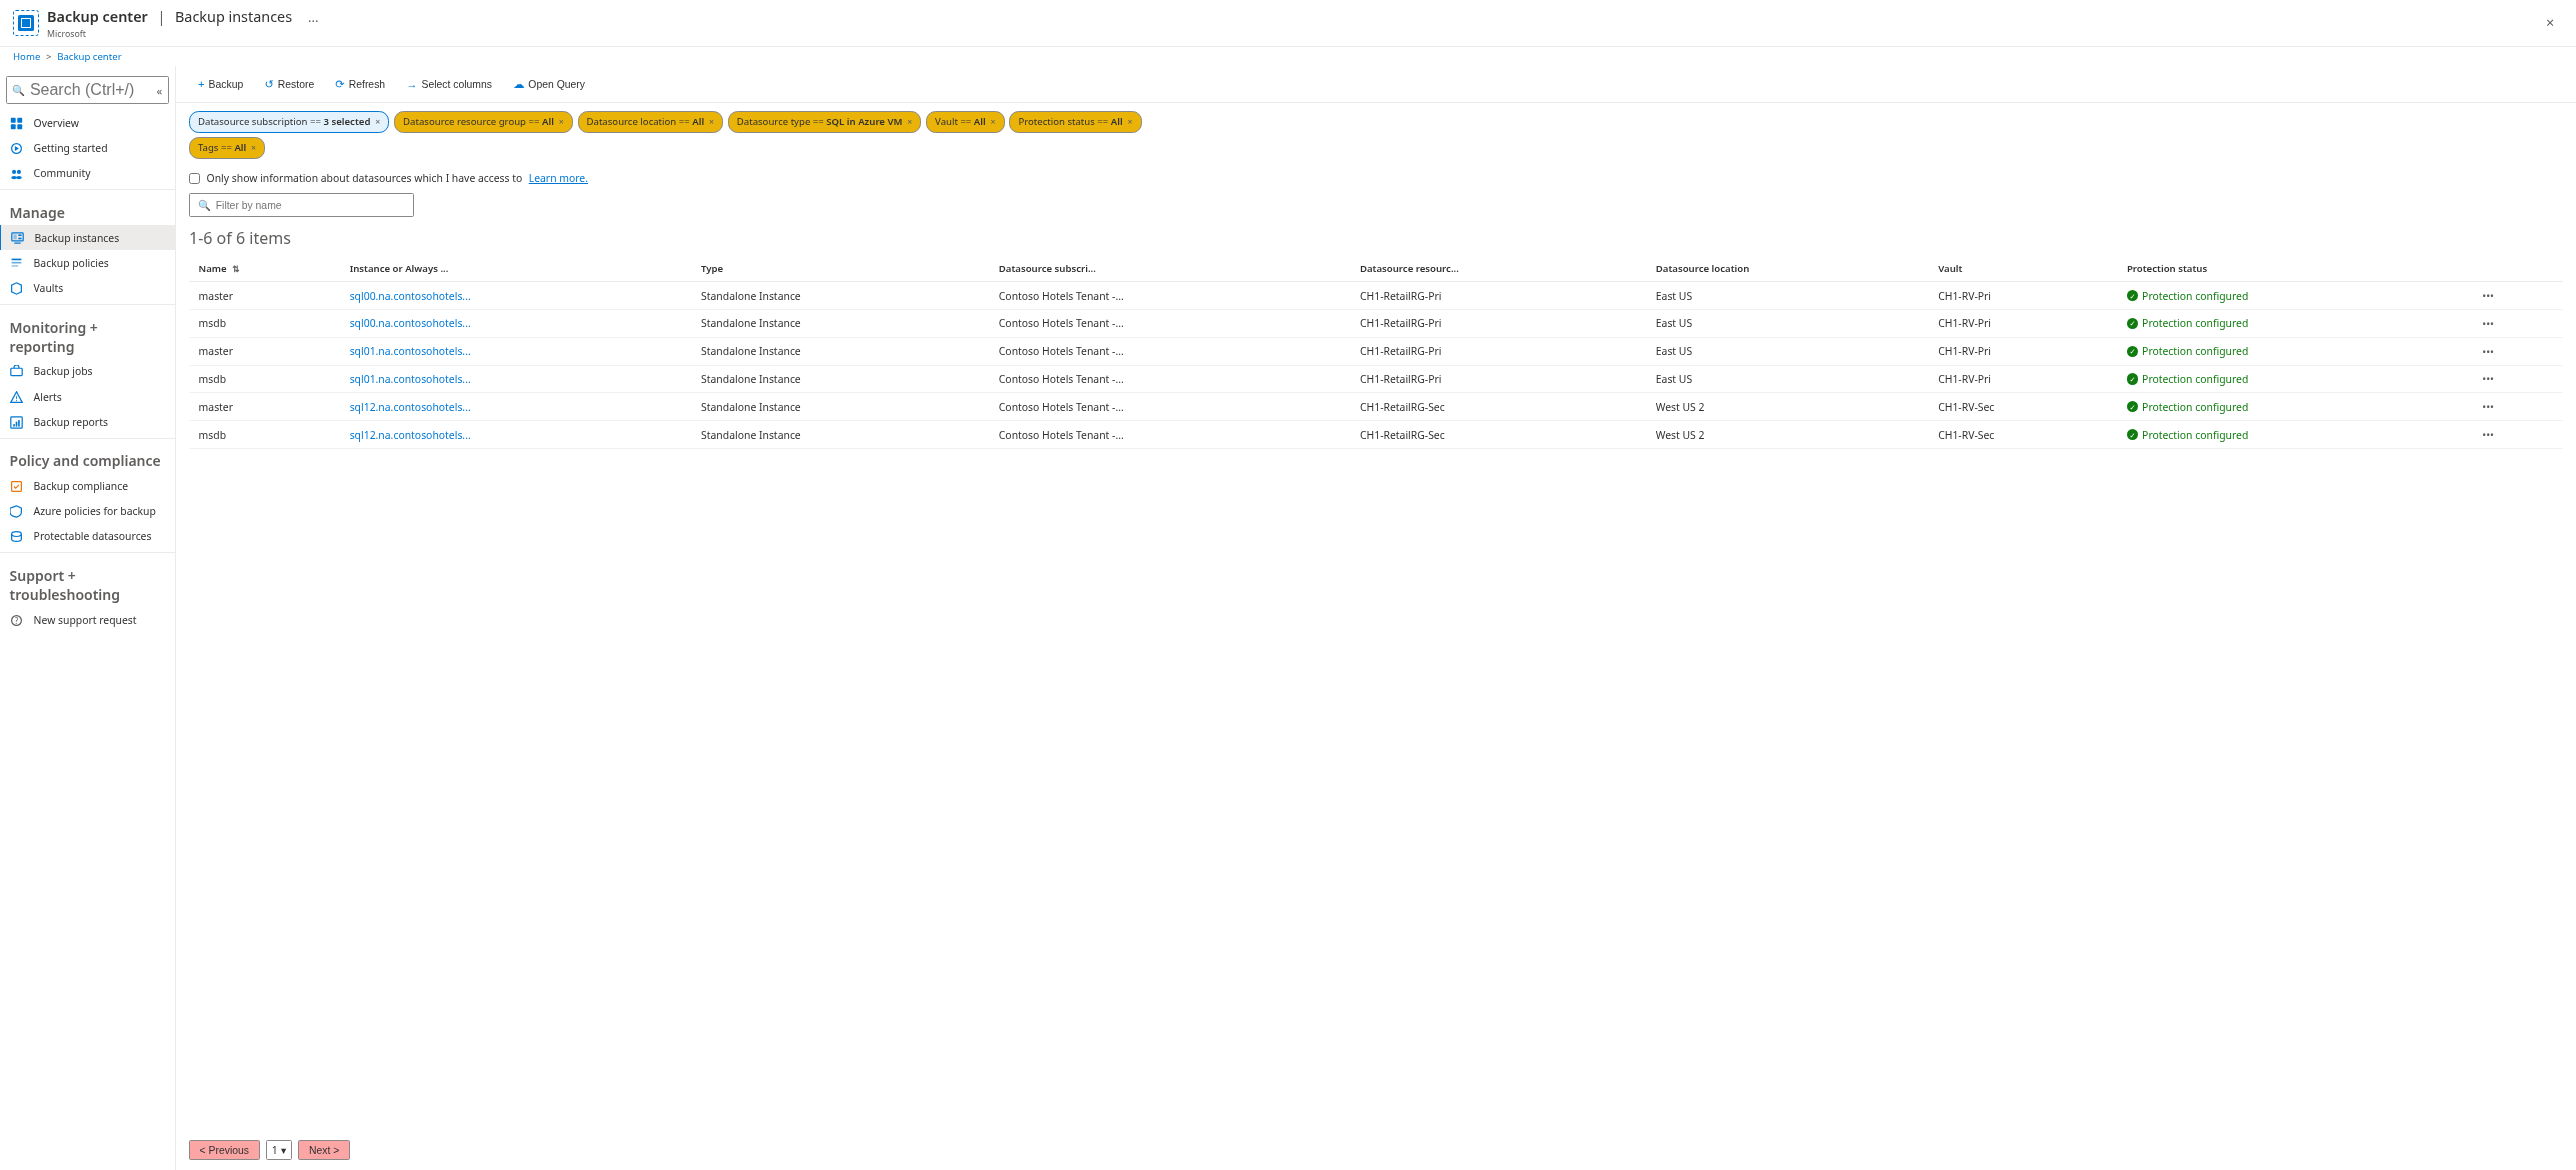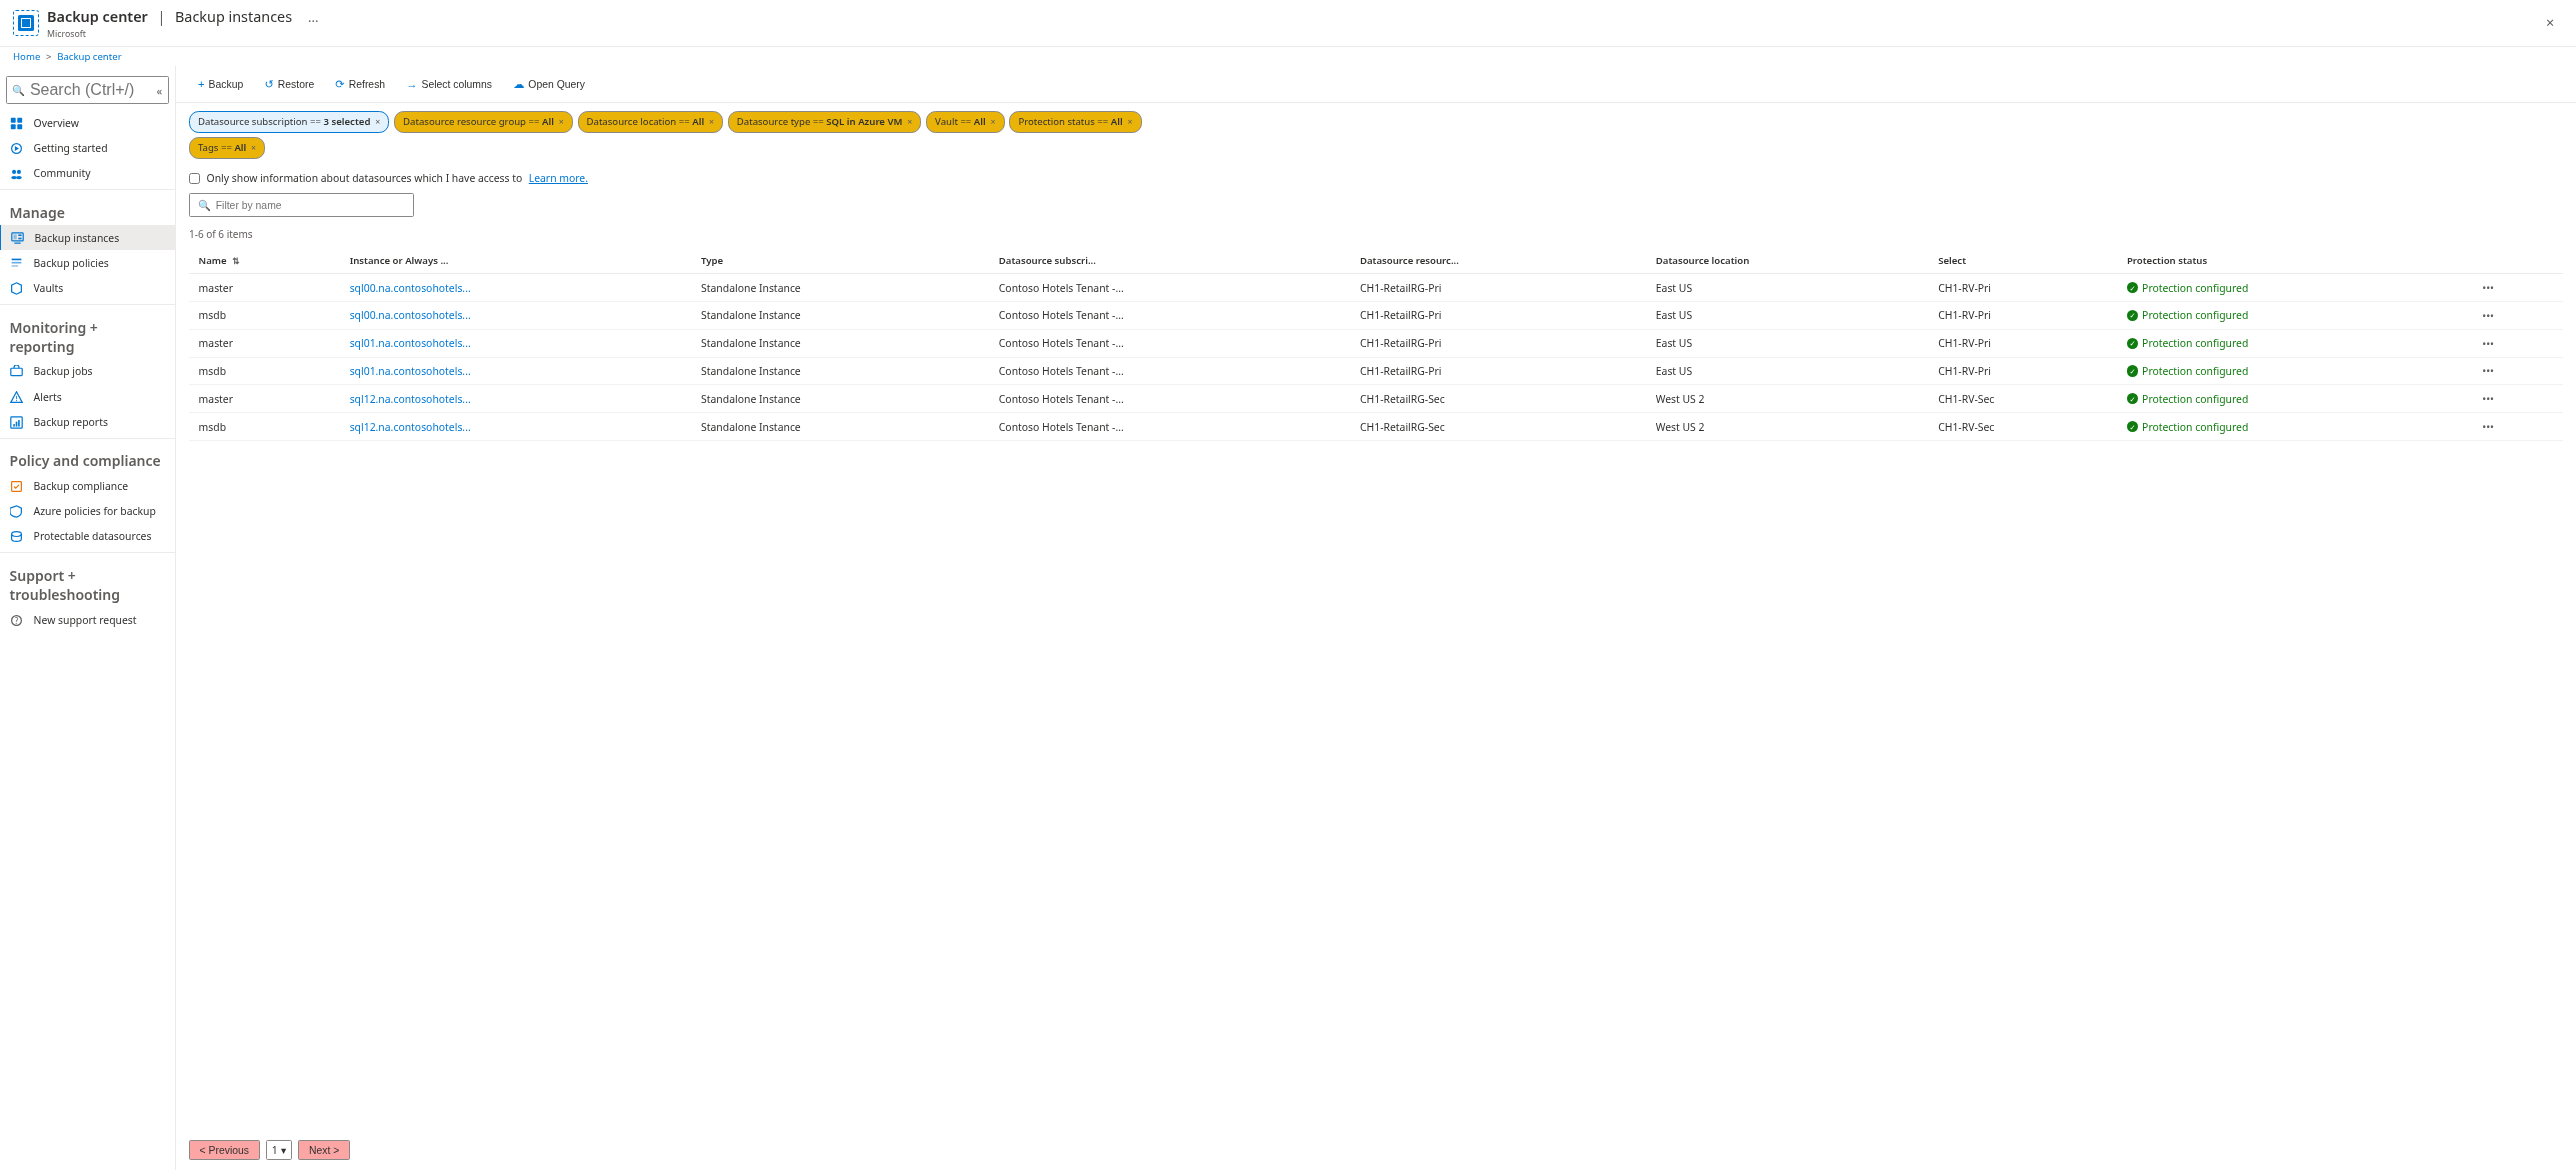--- a/index.html
+++ b/index.html
@@ -58,21 +58,21 @@
     .checkbox-area input[type=checkbox] { width: 11.2px; height: 11.2px; }
     .checkbox-area a { color: #0078d4; }
 
     
     .search-filter-area { padding: 0 13px 6.4px; }
     .search-filter { display: flex; align-items: center; border: 0.8px solid #8a8886; border-radius: 1.6px; padding: 4px 8px; width: 225px; gap: 4.8px; }
     .search-filter input { border: none; outline: none; font-size: 10.4px; width: 100%; color: #323130; }
     .search-filter-icon { color: #605e5c; font-size: 10.4px; }
 
     
-    .count-label { padding: 3.2px 13px 6.4px; font-size: 10px; color: #605e5c; }
+    .count-label { padding: 3.2px 13px 6.4px; font-size: 16px; color: #605e5c; }
 
     
     .table-container { padding: 0 13px; flex: 1; }
     table { width: 100%; border-collapse: collapse; }
     thead th { text-align: left; padding: 6.4px 9.6px; font-size: 9.6px; font-weight: 600; color: #323130; border-bottom: 1.6px solid #edebe9; white-space: nowrap; }
     thead th .sort-icon { margin-left: 3.2px; color: #605e5c; font-size: 8.8px; }
     tbody tr { border-bottom: 0.8px solid #f3f2f1; }
     tbody td { padding: 6.4px 9.6px; font-size: 10.4px; color: #323130; }
     tbody td a { color: #0078d4; text-decoration: none; }
     .status-configured { display: flex; align-items: center; gap: 4px; color: #107c10; }
@@ -344,21 +344,21 @@
           <tr>
             <th>
               <span>Name</span>
               <span class="sort-icon">⇅</span>
             </th>
             <th>Instance or Always ...</th>
             <th>Type</th>
             <th>Datasource subscri...</th>
             <th>Datasource resourc...</th>
             <th>Datasource location</th>
-            <th>Select</th>
+            <th>Vault</th>
             <th>Protection status</th>
             <th></th>
           </tr>
         </thead>
         <tbody id="table-body">
         <tr>
       <td>master</td>
       <td><a href="#">sql00.na.contosohotels...</a></td>
       <td>Standalone Instance</td>
       <td>Contoso Hotels Tenant -...</td>

